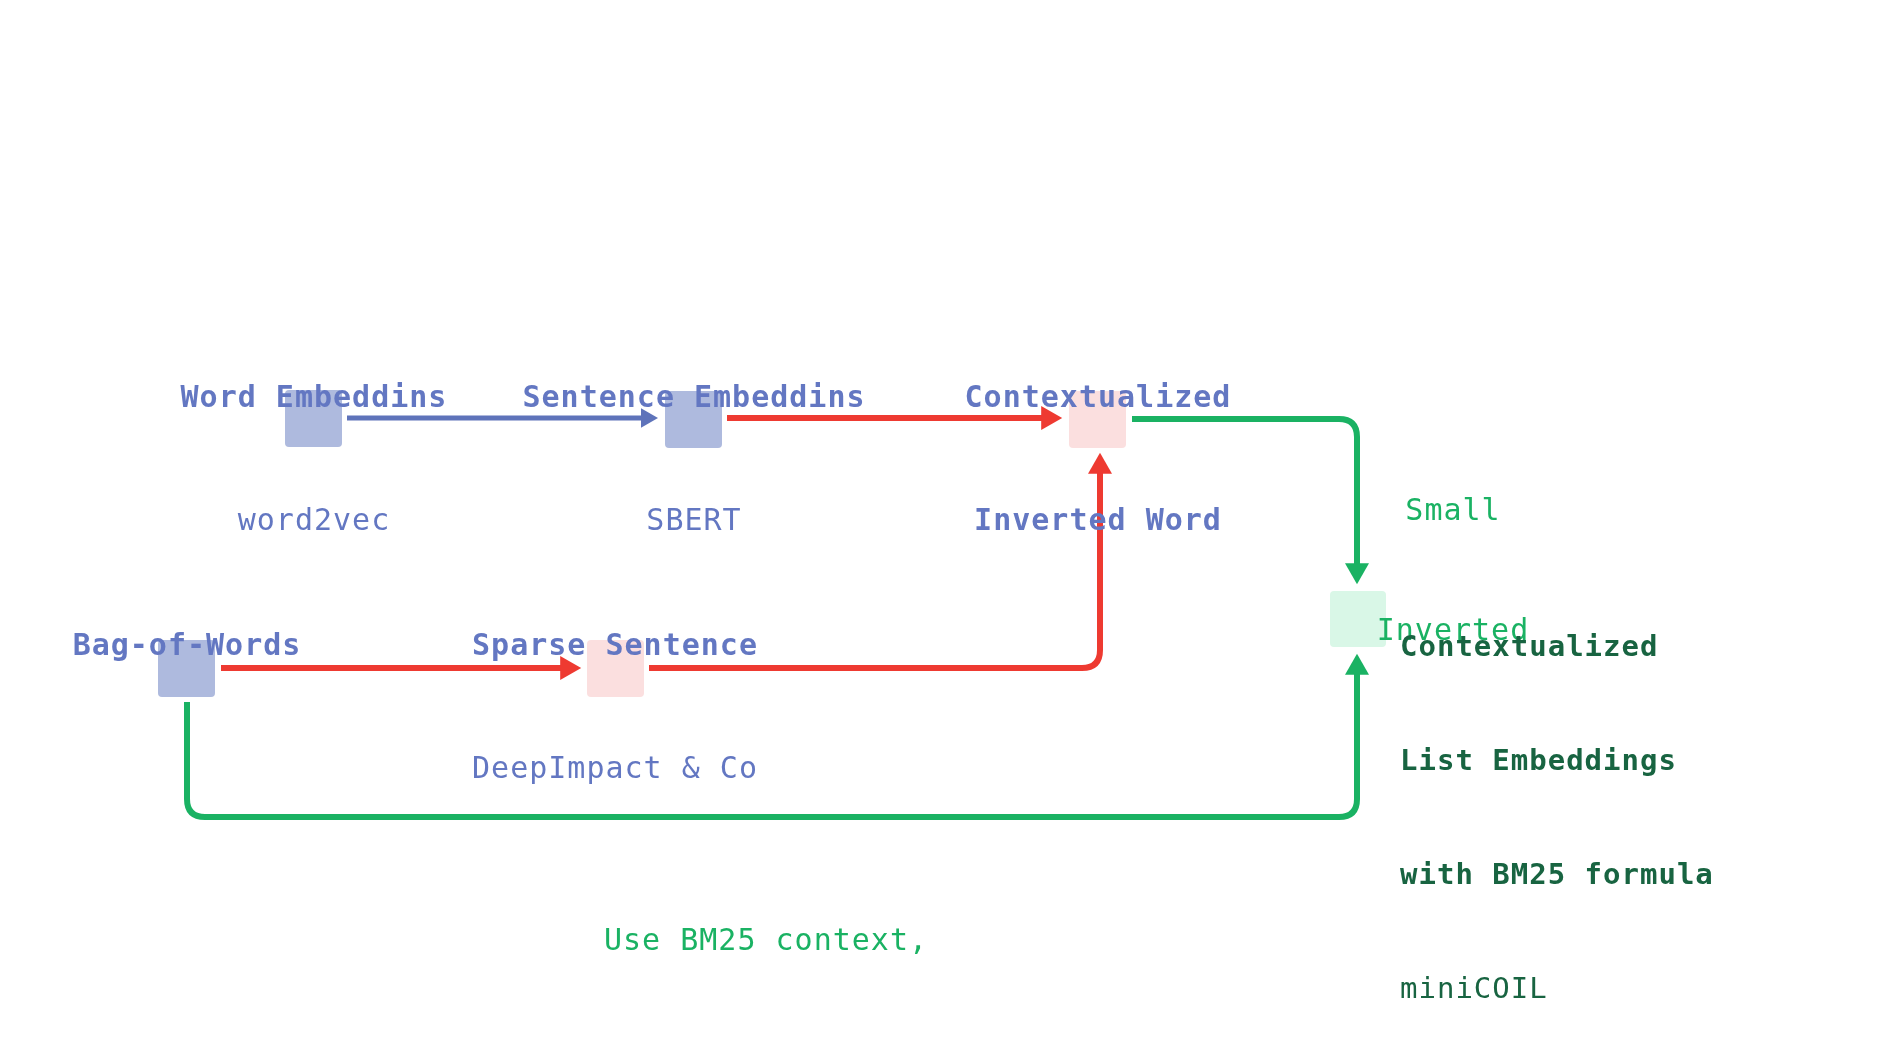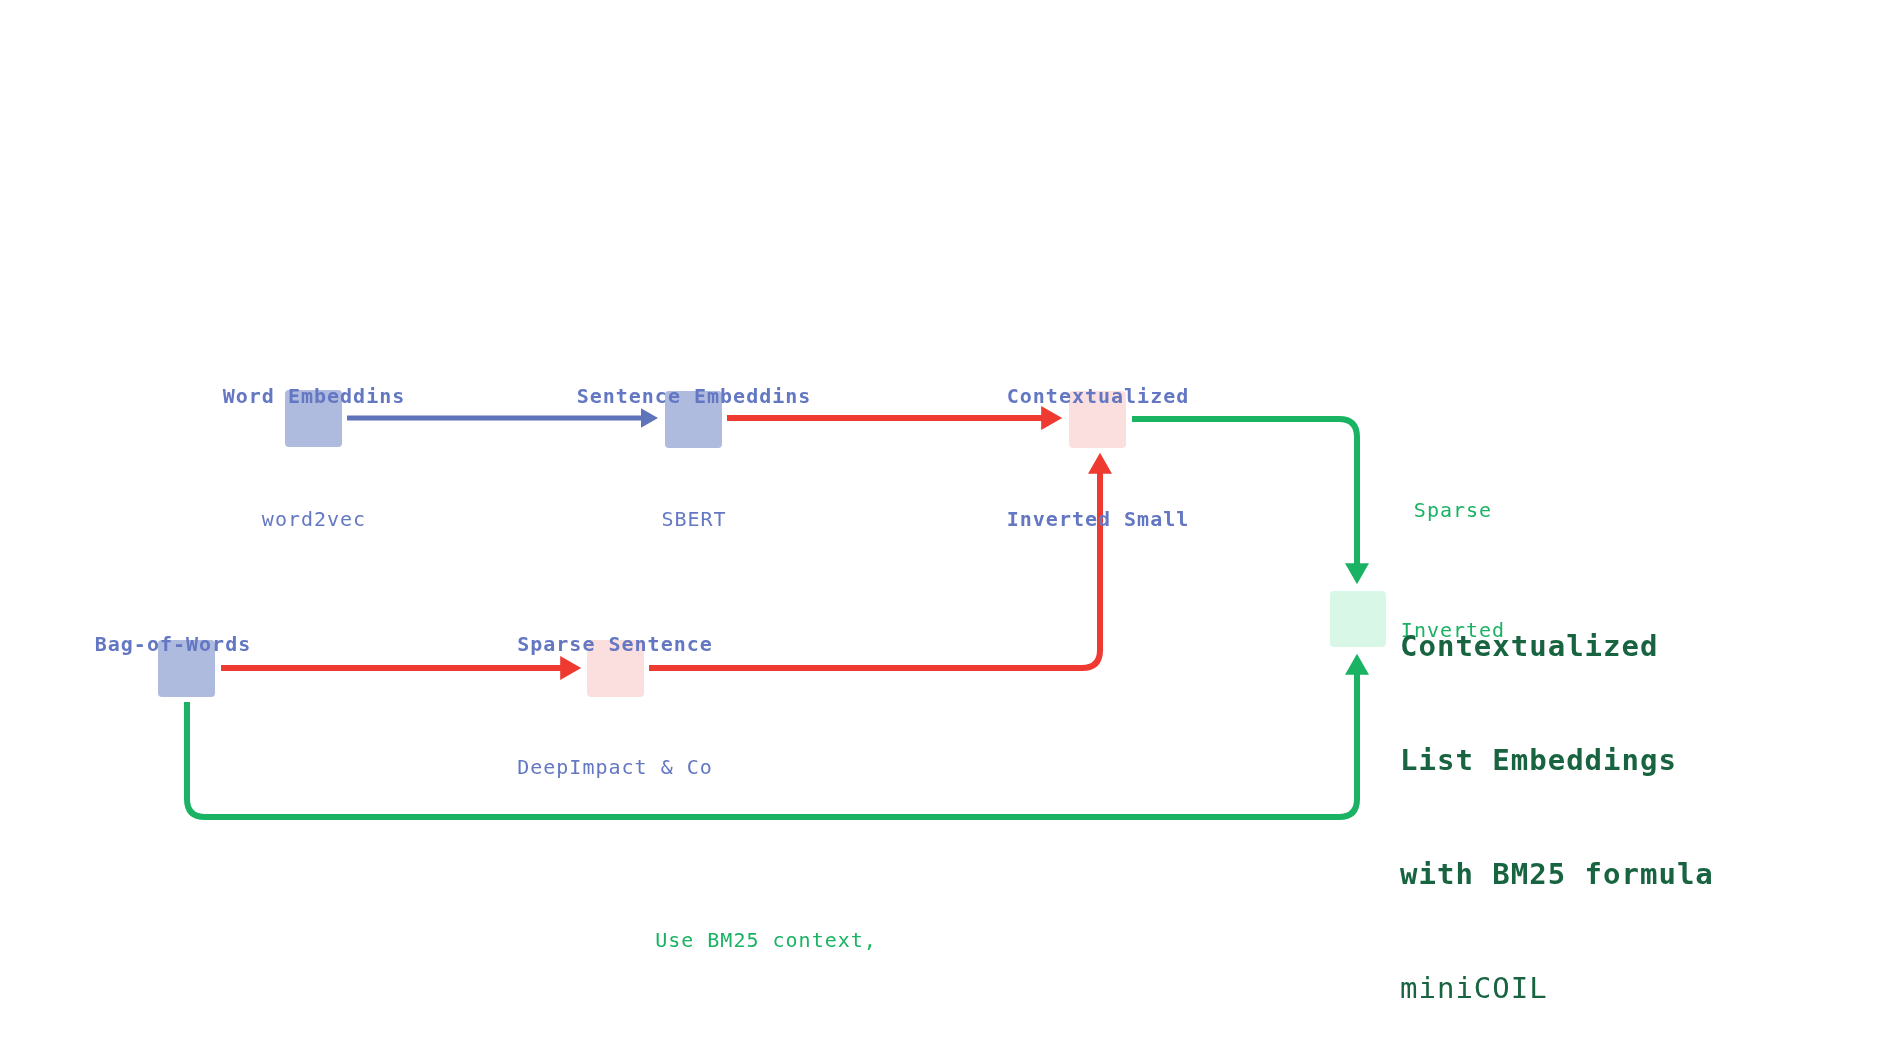--- a/index.html
+++ b/index.html
@@ -37,21 +37,21 @@
   }
   .sq.blue-fill  { background: var(--blue-fill); }
   .sq.pink-fill  { background: var(--pink-fill); }
   .sq.green-fill { background: var(--green-fill); }
 
   .label {
     position: absolute;
     transform: translateX(-50%);
     text-align: center;
     white-space: pre;
-    font-size: 20px;
+    font-size: 30px;
     line-height: 41px;
     letter-spacing: 1px;
     color: var(--blue-text);
   }
   .label span { display: block; }
   .label .b { font-weight: bold; }
 
   .label.green-label {
     color: var(--green);
     line-height: 40px;
@@ -101,34 +101,34 @@
     <span>word2vec</span>
   </div>
 
   <div class="label" style="left:694px; top:294px;">
     <span class="b">Sentence Embeddins</span>
     <span>SBERT</span>
   </div>
 
   <div class="label" style="left:1098px; top:294px;">
     <span class="b">Contextualized</span>
-    <span class="b">Inverted Small</span>
+    <span class="b">Inverted Word</span>
   </div>
 
-  <div class="label" style="left:173px; top:542px;">
+  <div class="label" style="left:187px; top:542px;">
     <span class="b">Bag-of-Words</span>
   </div>
 
   <div class="label" style="left:615px; top:542px;">
     <span class="b">Sparse Sentence</span>
     <span>DeepImpact &amp; Co</span>
   </div>
 
   <div class="label green-label" style="left:1453px; top:410px;">
-    <span>Sparse</span>
+    <span>Small</span>
     <span>Inverted</span>
   </div>
 
   <div class="label green-label" style="left:766px; top:840px;">
     <span>Use BM25 context,</span>
     <span>add context</span>
   </div>
 
   <div class="label left-align" style="left:1400px; top:551px;">
     <span class="b">Contextualized</span>

